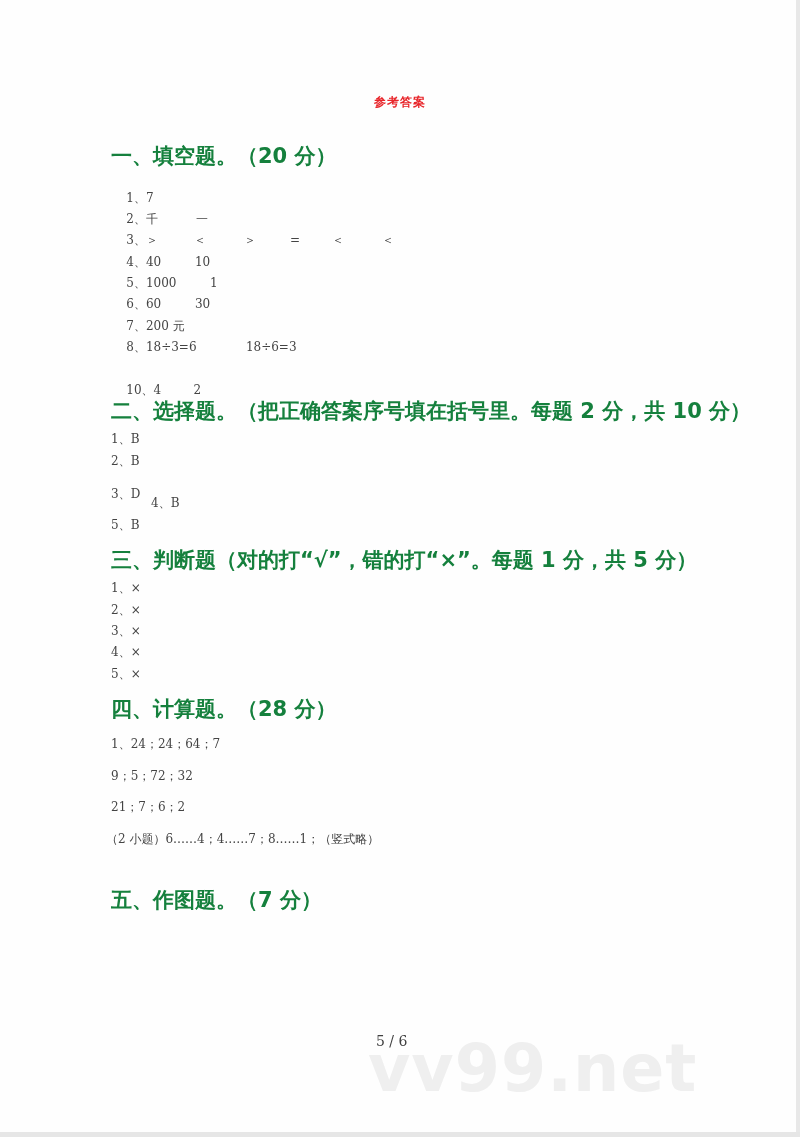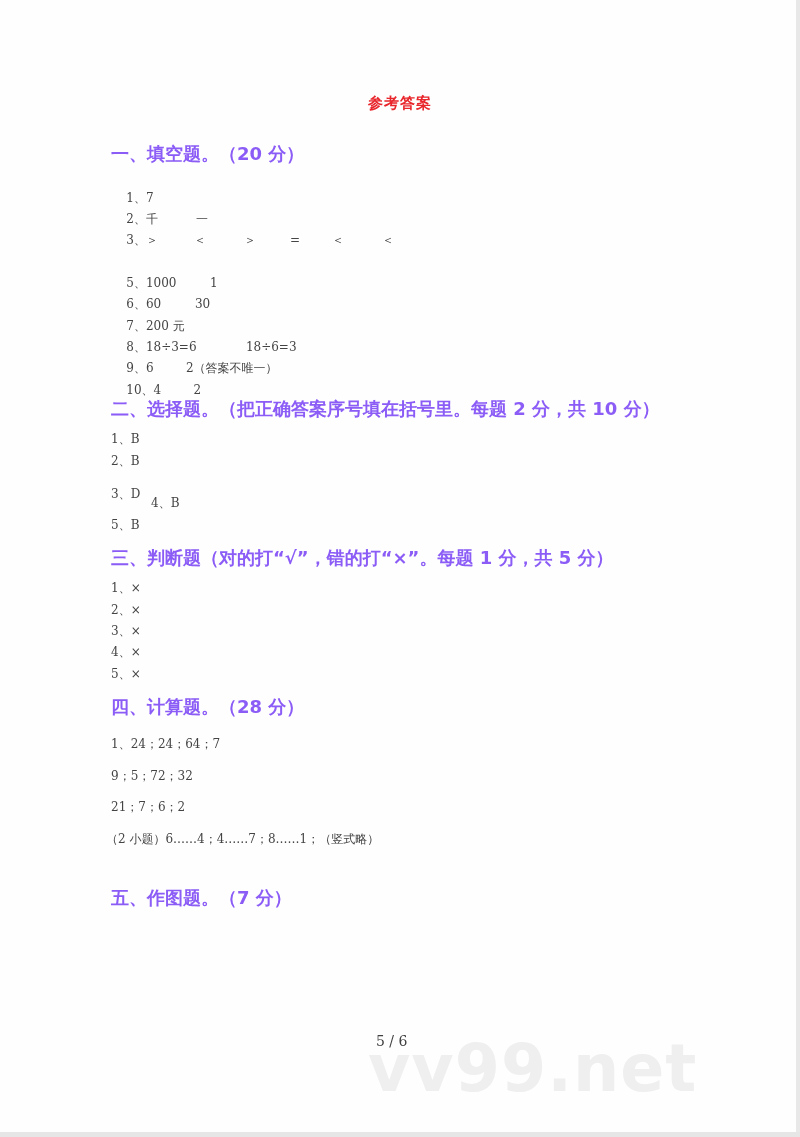--- a/index.html
+++ b/index.html
@@ -7,25 +7,25 @@
     width: 800px; height: 1137px; position: relative; overflow: hidden;
     background: #fdfdfd;
     font-family: "DejaVu Serif", "Liberation Serif", serif;
     color: #333;
   }
   .page { position: absolute; left: 0; top: 0; width: 796px; height: 1132px; background: #fefefe; }
   .right-edge { position: absolute; right: 0; top: 0; width: 4px; height: 1137px; background: #e8e8e8; }
   .bottom-edge { position: absolute; left: 0; bottom: 0; width: 800px; height: 5px; background: #e6e6e6; }
   .title {
     position: absolute; left: 0; width: 800px; top: 94px; text-align: center;
-    color: #e8262b; font-weight: bold; font-size: 15px; letter-spacing: 1px;
+    color: #e8262b; font-weight: bold; font-size: 12px; letter-spacing: 1px;
     font-family: "DejaVu Sans", sans-serif;
   }
   .heading {
-    position: absolute; left: 111px; font-weight: bold; font-size: 18px; color: #8b5cf6;
+    position: absolute; left: 111px; font-weight: bold; font-size: 21px; color: #15803d;
     font-family: "DejaVu Sans", sans-serif; white-space: pre;
   }
   .line {
     position: absolute; left: 111px; font-size: 12px; color: #444; white-space: pre;
   }
   .line .num { display: inline-block; }
   .ans { display: inline-block; }
   .watermark {
     position: absolute; left: 368px; top: 1031px;
     font-family: "DejaVu Sans", sans-serif; font-weight: bold; font-size: 65px;
@@ -46,34 +46,34 @@
 
   <div class="line" style="top:176px;">
     <span class="num">1、</span><span class="ans">7</span>
   </div>
   <div class="line" style="top:197px;">
     <span class="num">2、</span><span class="ans" style="width:50px;">千</span><span class="ans">一</span>
   </div>
   <div class="line" style="top:218px;">
     <span class="num">3、</span><span class="ans" style="width:48px;">＞</span><span class="ans" style="width:50px;">＜</span><span class="ans" style="width:46px;">＞</span><span class="ans" style="width:42px;">=</span><span class="ans" style="width:50px;">＜</span><span class="ans">＜</span>
   </div>
+  <div class="line" style="top:240px;">
+    <span class="num">4、</span><span class="ans" style="width:49px;">40</span><span class="ans">10</span>
+  </div>
   <div class="line" style="top:261px;">
     <span class="num">5、</span><span class="ans" style="width:64px;">1000</span><span class="ans">1</span>
   </div>
   <div class="line" style="top:282px;">
     <span class="num">6、</span><span class="ans" style="width:49px;">60</span><span class="ans">30</span>
   </div>
   <div class="line" style="top:304px;">
     <span class="num">7、</span><span class="ans">200 元</span>
   </div>
   <div class="line" style="top:325px;">
     <span class="num">8、</span><span class="ans" style="width:100px;">18÷3=6</span><span class="ans">18÷6=3</span>
-  </div>
-  <div class="line" style="top:346px;">
-    <span class="num">9、</span><span class="ans" style="width:40px;">6</span><span class="ans">2（答案不唯一）</span>
   </div>
   <div class="line" style="top:368px;">
     <span class="num">10、</span><span class="ans" style="width:40px;">4</span><span class="ans">2</span>
   </div>
 
   <div class="heading" style="top:397px;">二、选择题。（把正确答案序号填在括号里。每题 2 分，共 10 分）</div>
   <div class="line" style="top:431px;"><span>1、</span><span>B</span></div>
   <div class="line" style="top:453px;"><span>2、</span><span>B</span></div>
   <div class="line" style="top:474px;margin-top:12px;"><span>3、</span><span>D</span></div>
   <div class="line" style="top:495px;margin-left:40px;"><span>4、</span><span>B</span></div>

